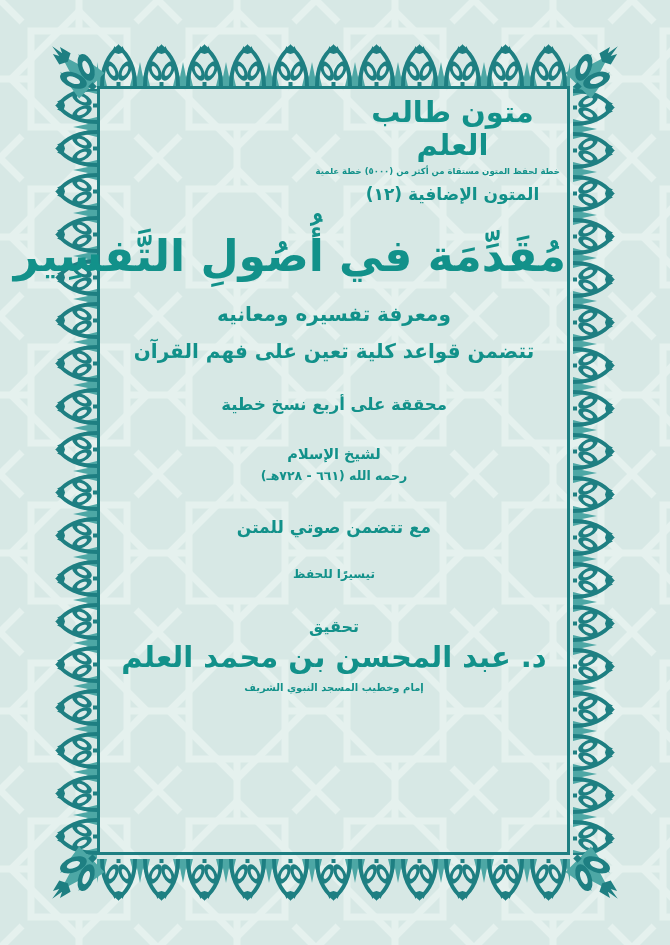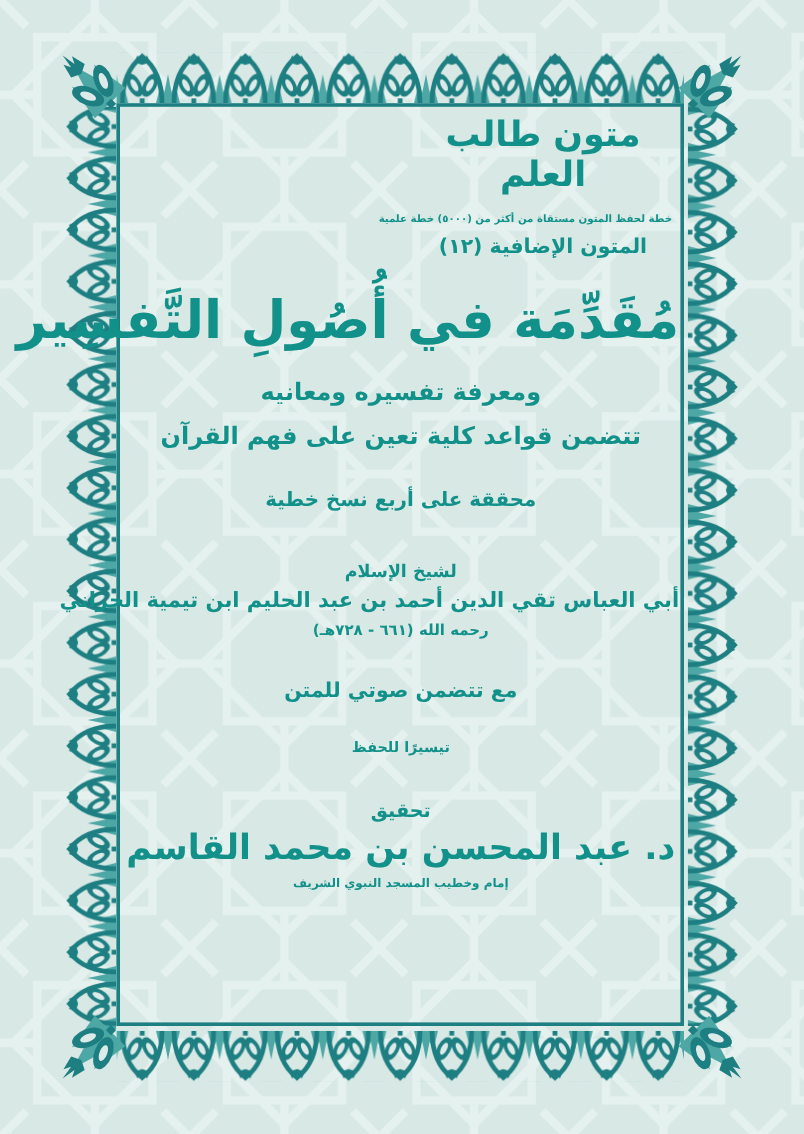--- a/index.html
+++ b/index.html
@@ -25,29 +25,29 @@
   .inner-line {
     position:absolute; left:97px; top:86px; width:473px; height:769px;
     border:3px solid #1e7f82;
   }
   .content {
     position:absolute; left:102px; top:90px; width:464px; height:625px;
     z-index:2; text-align:center; direction:rtl;
   }
   .logo-block { width:215px; margin:6px 6px 0 auto; text-align:center; }
   .logo-title { font-size:29px; font-weight:bold; line-height:1.15; letter-spacing:-1px; }
-  .logo-tagline { font-size:8.5px; font-weight:bold; margin-top:15px; white-space:nowrap; }
+  .logo-tagline { font-size:8.5px; font-weight:bold; margin-top:3px; white-space:nowrap; }
   .series-label { font-size:17px; font-weight:bold; margin-top:8px; }
   .main-title {
     font-size:44px; font-weight:bold; margin-top:26px;
     white-space:nowrap; line-height:1.2; letter-spacing:-1px;
   }
   .subtitle { font-size:20px; font-weight:bold; margin-top:14px; line-height:1.85; }
   .edition-note { font-size:16.5px; font-weight:bold; margin-top:25px; }
-  .author-block { margin-top:43px; }
+  .author-block { margin-top:32px; }
   .author-intro { font-size:14.5px; font-weight:bold; }
   .author-name { font-size:17.5px; font-weight:bold; margin-top:6px; white-space:nowrap; }
   .author-dates { font-size:12.5px; font-weight:bold; margin-top:6px; }
   .audio-note { font-size:17px; font-weight:bold; margin-top:34px; }
   .memo-note { font-size:12px; font-weight:bold; margin-top:30px; }
   .editor-block { margin-top:36px; }
   .editor-label { font-size:16px; font-weight:bold; }
   .editor-name { font-size:29px; font-weight:bold; margin-top:4px; white-space:nowrap; letter-spacing:-1px; }
   .editor-role { font-size:10px; font-weight:bold; margin-top:8px; }
 </style>
@@ -137,26 +137,25 @@
 
   <div class="subtitle">
     <div>ومعرفة تفسيره ومعانيه</div>
     <div>تتضمن قواعد كلية تعين على فهم القرآن</div>
   </div>
 
   <div class="edition-note">محققة على أربع نسخ خطية</div>
 
   <div class="author-block">
     <div class="author-intro">لشيخ الإسلام</div>
-    <div class="author-name">أبي العباس تقي الدين أحمد بن عبد الحليم ابن تيمية الحراني</div>
     <div class="author-dates">رحمه الله (٦٦١ - ٧٢٨هـ)</div>
   </div>
 
   <div class="audio-note">مع تتضمن صوتي للمتن</div>
   <div class="memo-note">تيسيرًا للحفظ</div>
 
   <div class="editor-block">
     <div class="editor-label">تحقيق</div>
-    <div class="editor-name">د. عبد المحسن بن محمد القاسم</div>
+    <div class="editor-name">د. عبد المحسن بن محمد العلم</div>
     <div class="editor-role">إمام وخطيب المسجد النبوي الشريف</div>
   </div>
 
 </div>
 
 </body></html>

